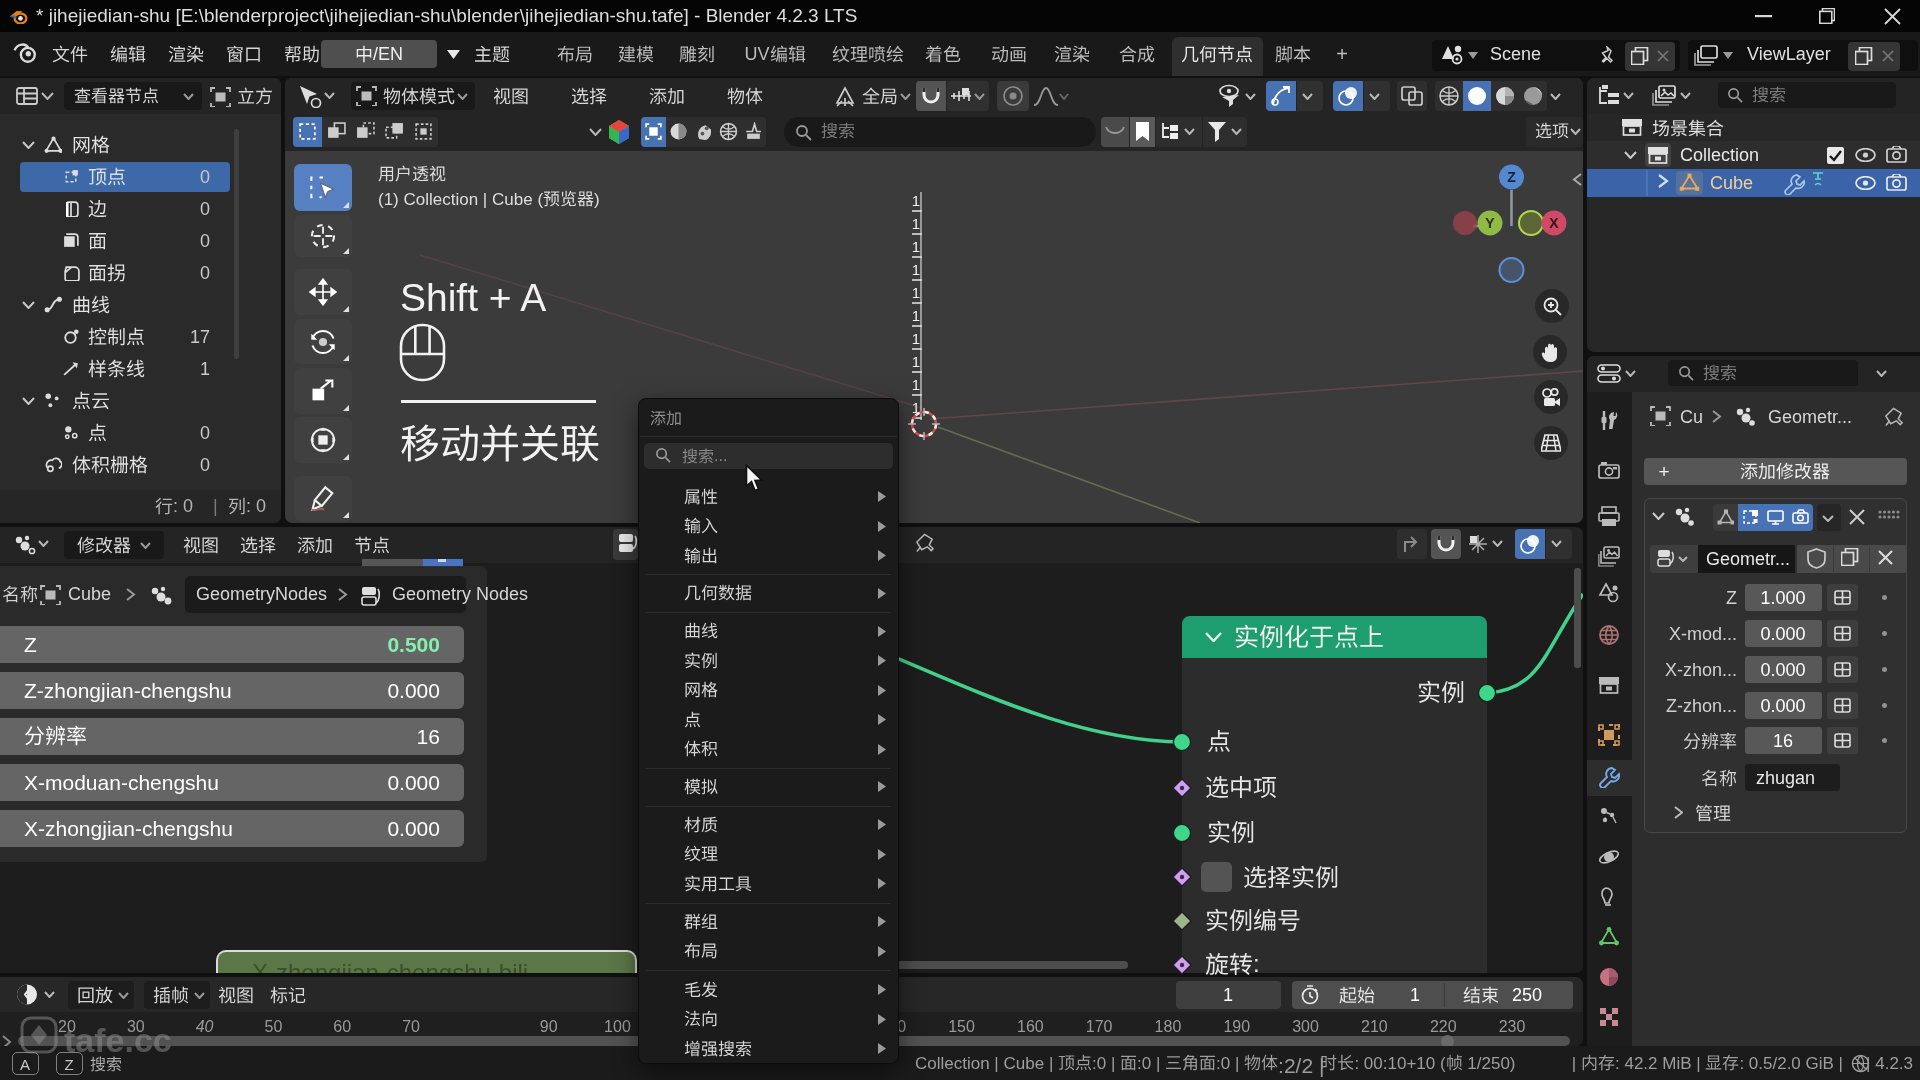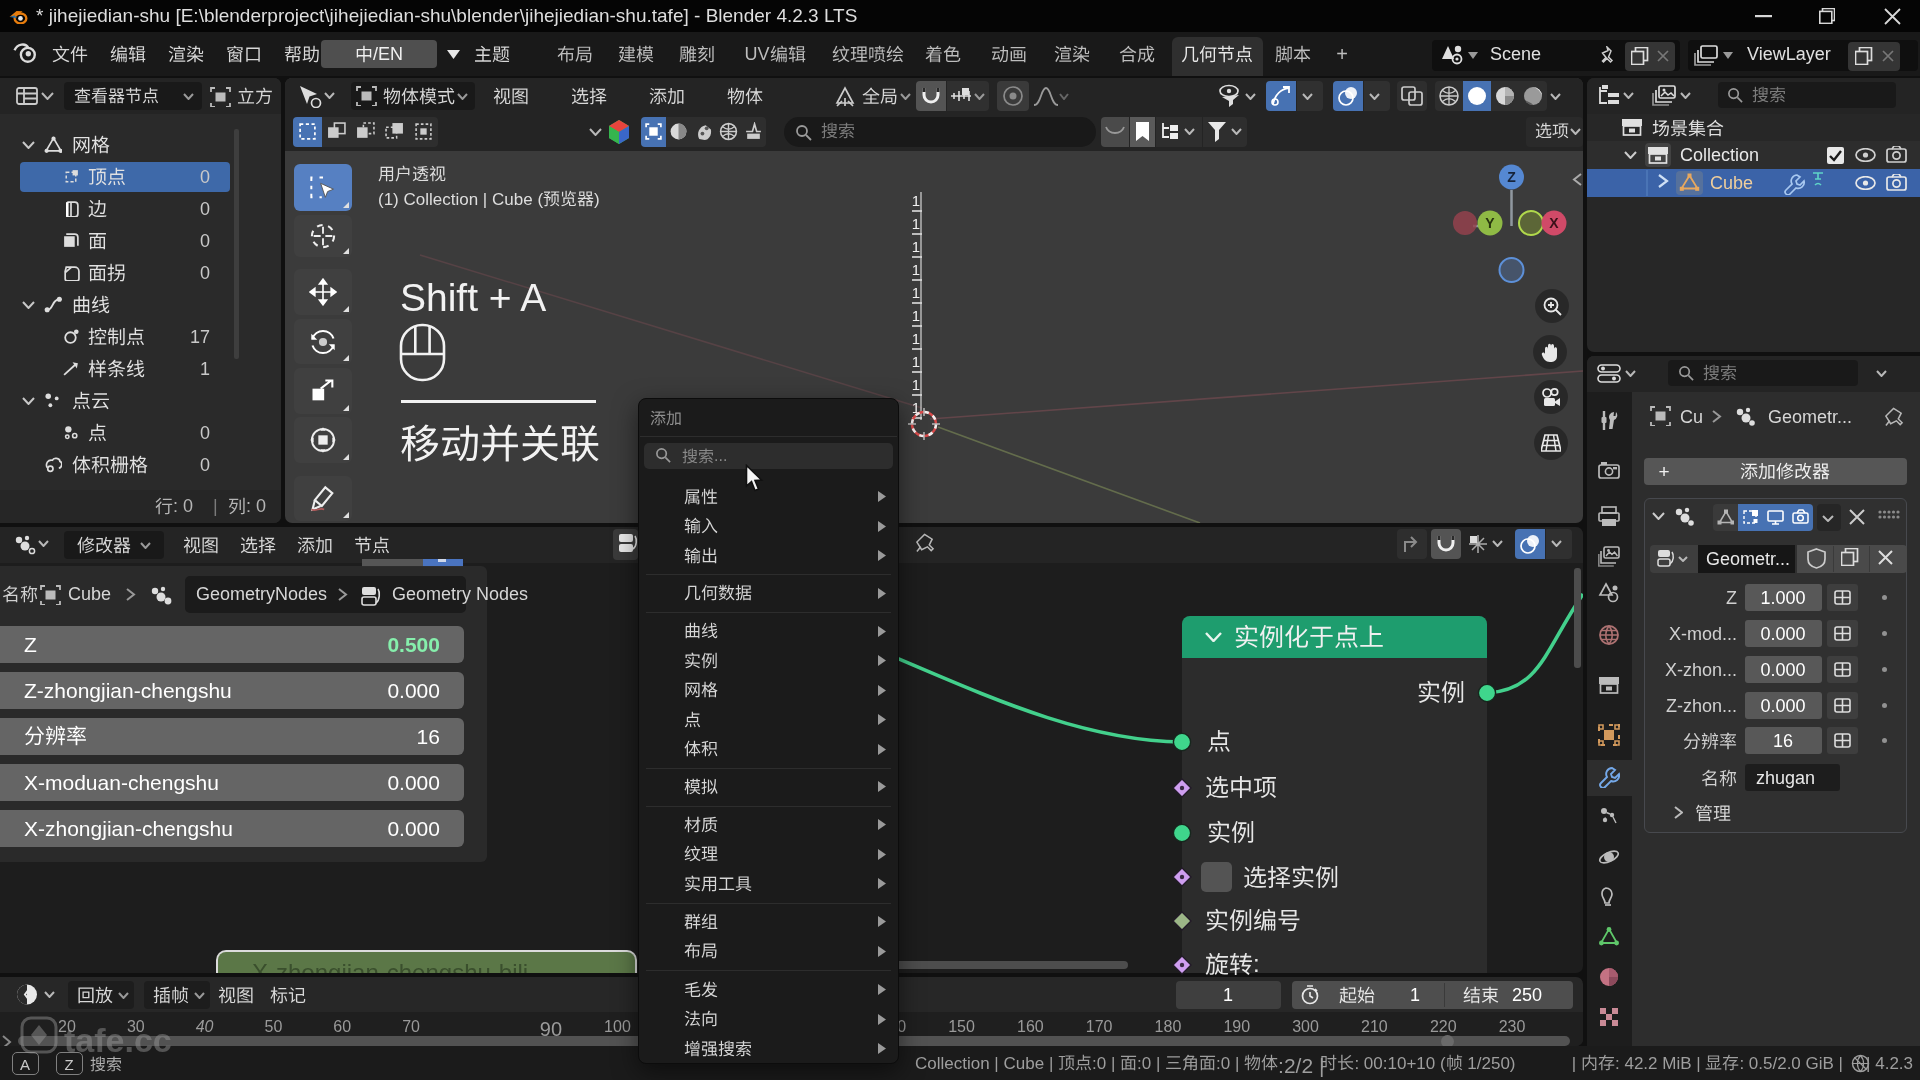--- a/index.html
+++ b/index.html
@@ -1083,21 +1083,21 @@
     <use href="#g675f" x="1000"></use>
   </svg>
 <div class="tx " style="left:1512.0px;top:986.2px;font-size:18px;color:#fff;font-weight:normal;">250</div>
 <div class="tx " style="left:58.1px;top:1019.2px;font-size:16px;color:#9a9a9a;font-weight:normal;">20</div>
 <div class="tx " style="left:126.9px;top:1019.2px;font-size:16px;color:#9a9a9a;font-weight:normal;">30</div>
 <div class="tx " style="left:195.7px;top:1019.2px;font-size:16px;color:#9a9a9a;font-weight:normal;font-style:italic;">40</div>
 <div class="tx " style="left:264.5px;top:1019.2px;font-size:16px;color:#9a9a9a;font-weight:normal;">50</div>
 <div class="tx " style="left:333.3px;top:1019.2px;font-size:16px;color:#9a9a9a;font-weight:normal;">60</div>
 <div class="tx " style="left:402.2px;top:1019.2px;font-size:16px;color:#9a9a9a;font-weight:normal;">70</div>
 <div class="tx " style="left:471.0px;top:1019.2px;font-size:16px;color:#9a9a9a;font-weight:normal;margin-top:38px;">80</div>
-<div class="tx " style="left:539.8px;top:1019.2px;font-size:20px;color:#9a9a9a;font-weight:normal;">90</div>
+<div class="tx " style="left:539.8px;top:1019.2px;font-size:16px;color:#9a9a9a;font-weight:normal;">90</div>
 <div class="tx " style="left:604.1px;top:1019.2px;font-size:16px;color:#9a9a9a;font-weight:normal;">100</div>
 <div class="tx " style="left:672.9px;top:1019.2px;font-size:16px;color:#9a9a9a;font-weight:normal;">110</div>
 <div class="tx " style="left:741.8px;top:1019.2px;font-size:16px;color:#9a9a9a;font-weight:normal;">120</div>
 <div class="tx " style="left:810.6px;top:1019.2px;font-size:16px;color:#9a9a9a;font-weight:normal;">130</div>
 <div class="tx " style="left:879.4px;top:1019.2px;font-size:16px;color:#9a9a9a;font-weight:normal;">140</div>
 <div class="tx " style="left:948.2px;top:1019.2px;font-size:16px;color:#9a9a9a;font-weight:normal;">150</div>
 <div class="tx " style="left:1017.0px;top:1019.2px;font-size:16px;color:#9a9a9a;font-weight:normal;">160</div>
 <div class="tx " style="left:1085.8px;top:1019.2px;font-size:16px;color:#9a9a9a;font-weight:normal;">170</div>
 <div class="tx " style="left:1154.6px;top:1019.2px;font-size:16px;color:#9a9a9a;font-weight:normal;">180</div>
 <div class="tx " style="left:1223.4px;top:1019.2px;font-size:16px;color:#9a9a9a;font-weight:normal;">190</div>

